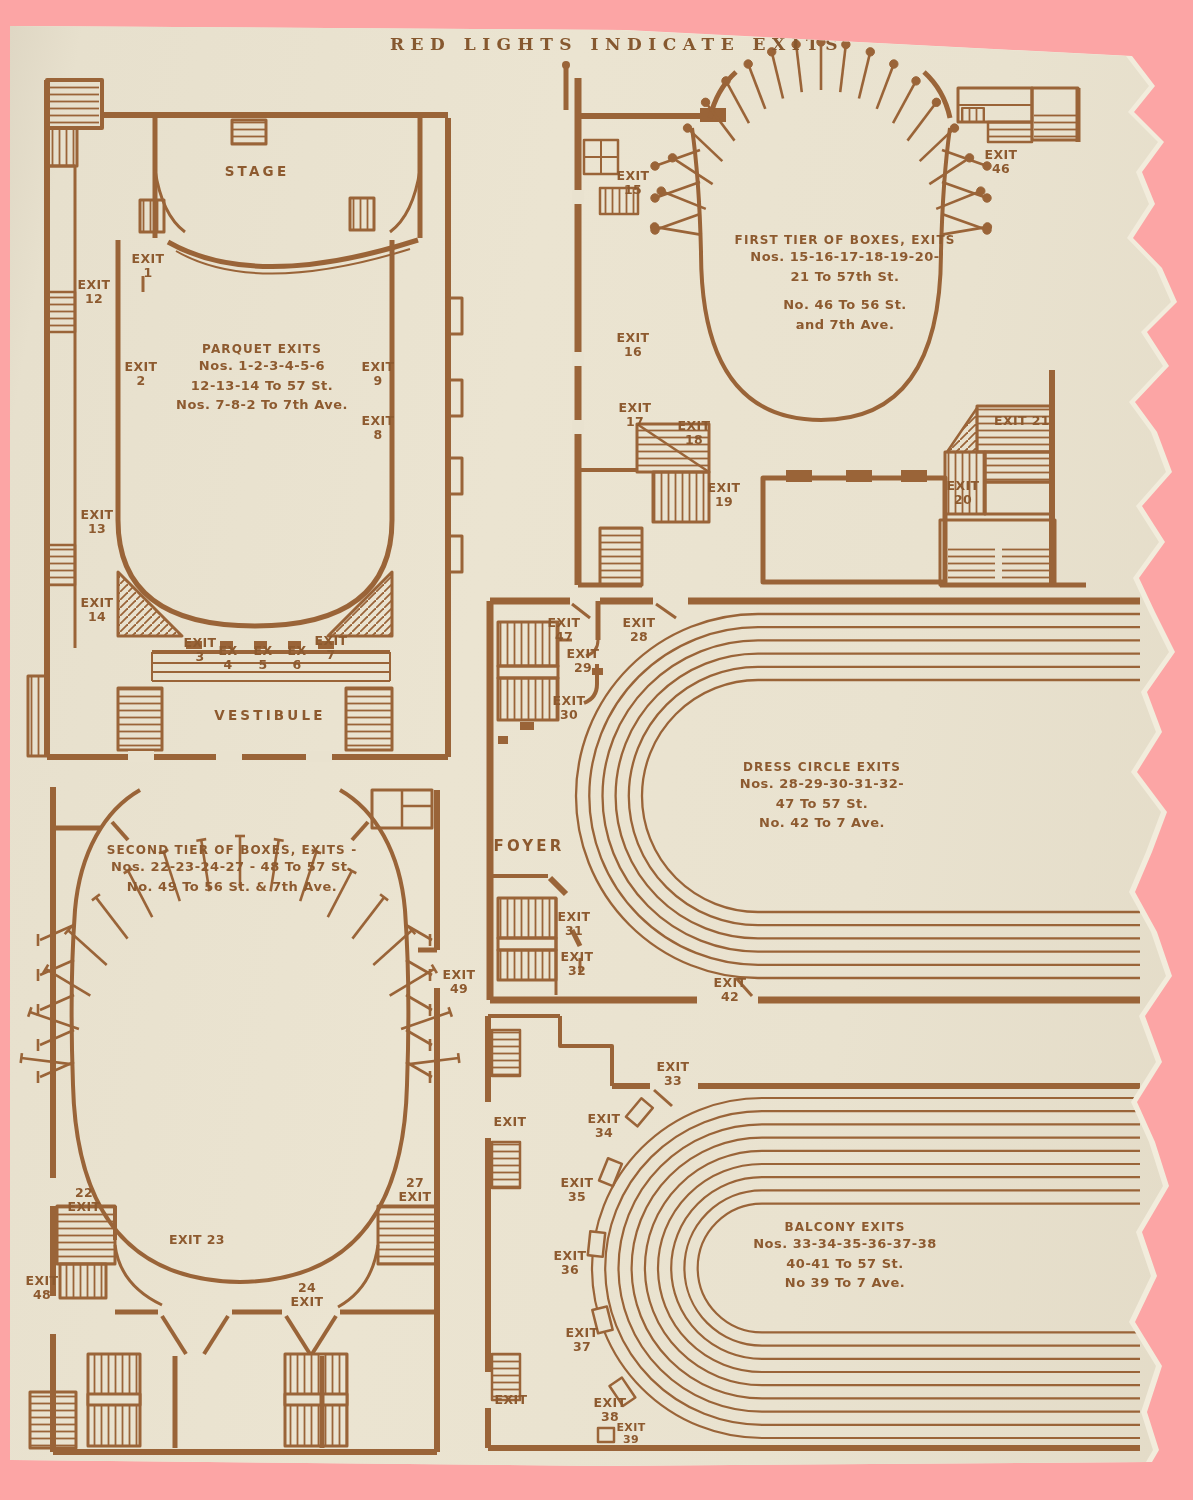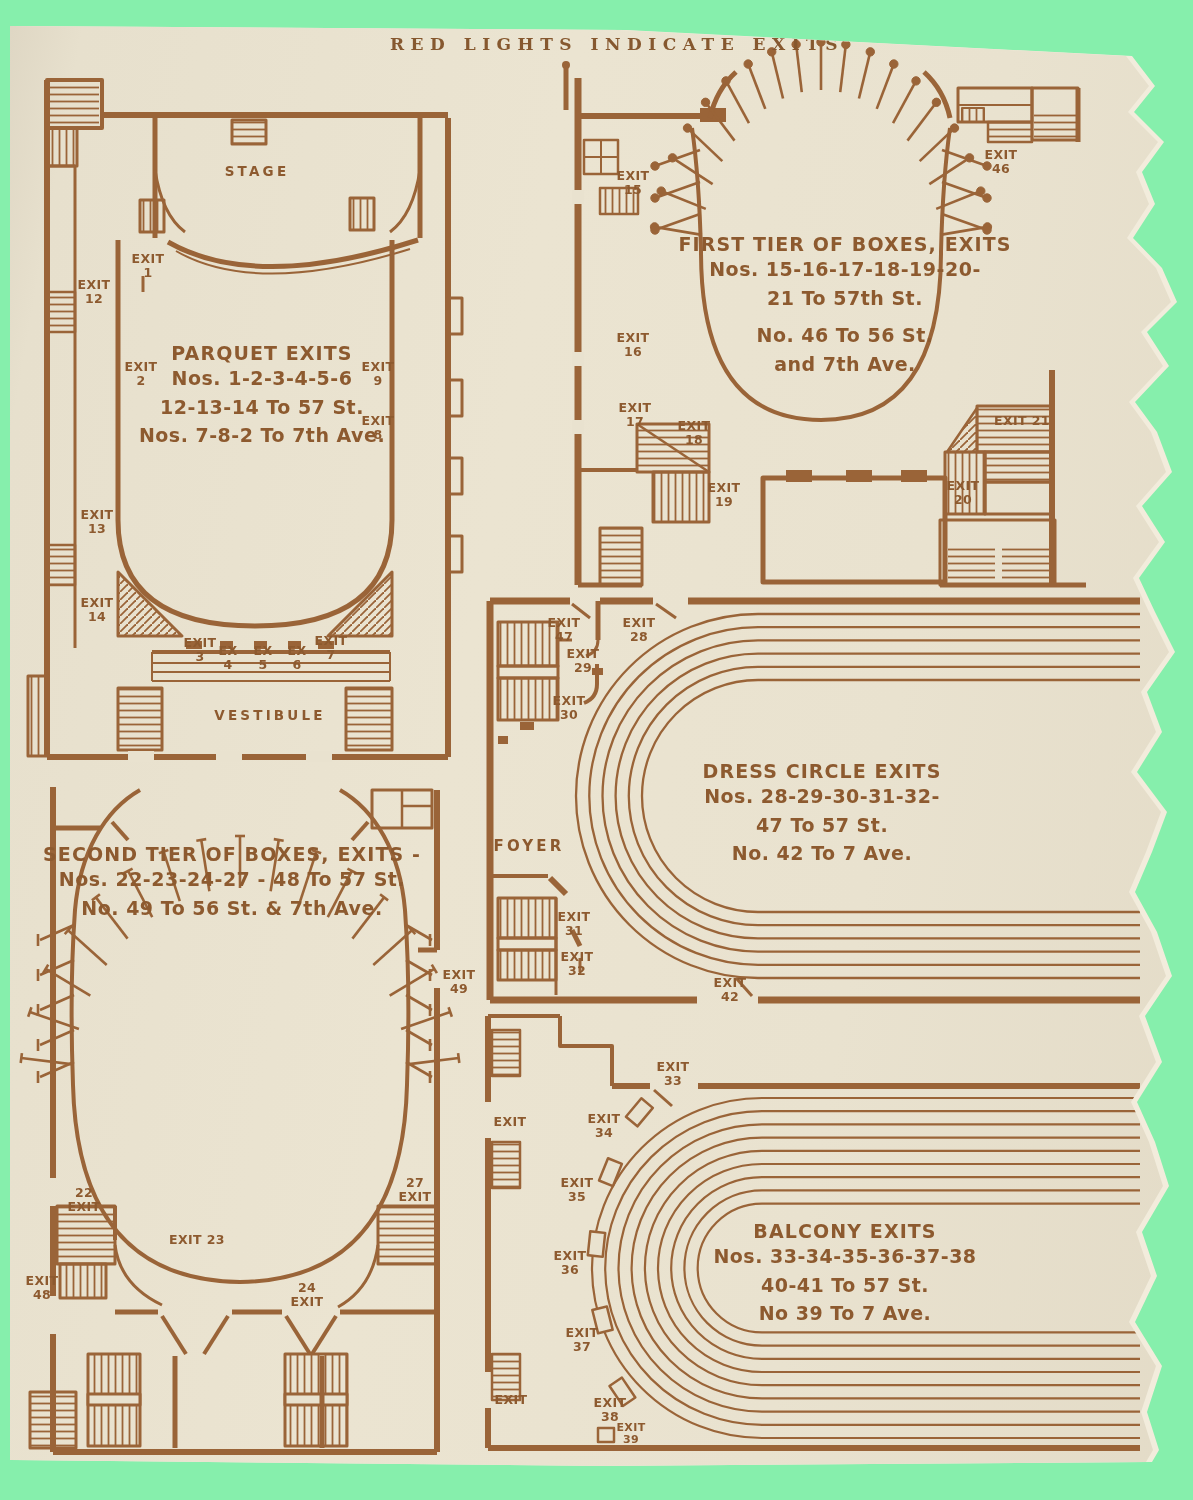--- a/index.html
+++ b/index.html
@@ -1,32 +1,32 @@
 <!DOCTYPE html>
 <html><head>
 <meta charset="utf-8">
 <style>
   html,body{margin:0;padding:0;background:#191917;}
-  .page{position:relative;width:1193px;height:1500px;background:#86efac;overflow:hidden;
+  .page{position:relative;width:1193px;height:1500px;background:#fca5a5;overflow:hidden;
         font-family:"DejaVu Sans",sans-serif;}
   .sheet-under,.sheet-clip{position:absolute;inset:0;
     clip-path:polygon(10px 26px,620px 30px,1126px 56px,1149px 86px,1128px 112px,1158px 142px,1136px 172px,1149px 204px,1127px 238px,1156px 268px,1171px 302px,1141px 332px,1163px 366px,1129px 402px,1151px 432px,1166px 472px,1136px 506px,1159px 542px,1133px 578px,1149px 612px,1169px 652px,1141px 692px,1156px 732px,1131px 772px,1161px 812px,1146px 852px,1129px 892px,1151px 932px,1166px 976px,1139px 1016px,1156px 1062px,1131px 1102px,1149px 1142px,1163px 1186px,1136px 1232px,1151px 1276px,1129px 1322px,1156px 1366px,1141px 1412px,1153px 1450px,1146px 1462px,600px 1466px,10px 1460px);}
   .sheet-under{transform:translateX(6px);background:#f2ecdc;}
   .sheet-clip{background:linear-gradient(100deg,#ddd5c2 0%,#e7e0cd 6%,#ebe4d1 40%,#e9e2cf 70%,#e3dbc7 100%);}
   .plan-art{position:absolute;left:0;top:0;width:1193px;height:1500px;}
   .page-title{position:absolute;transform:translate(-50%,-50%);
     font-family:"DejaVu Serif",serif;font-weight:700;font-size:17px;letter-spacing:6.5px;
     color:#86582f;white-space:nowrap;}
   .lbl{position:absolute;transform:translate(-50%,-50%);color:#8d5a2f;
     font-weight:700;font-size:12.5px;line-height:1.12;letter-spacing:.4px;
     white-space:pre-line;text-align:center;}
   .lbl.room{font-size:13.5px;letter-spacing:3.2px;}
   .info{position:absolute;transform:translateX(-50%);text-align:center;color:#8d5a2f;}
-  .info .t{font-weight:700;font-size:19px;letter-spacing:1.1px;white-space:nowrap;}
-  .info .l{font-weight:700;font-size:19px;line-height:1.5;letter-spacing:.5px;white-space:nowrap;}
+  .info .t{font-weight:700;font-size:12px;letter-spacing:1.1px;white-space:nowrap;}
+  .info .l{font-weight:700;font-size:13px;line-height:1.5;letter-spacing:.5px;white-space:nowrap;}
   .info .gap{height:9px;}
 </style>
 </head>
 <body>
 
 <div class="page">
   <div class="sheet-under"></div>
   <div class="sheet-clip">
 
     <svg class="plan-art" viewBox="0 0 1193 1500" xmlns="http://www.w3.org/2000/svg">

